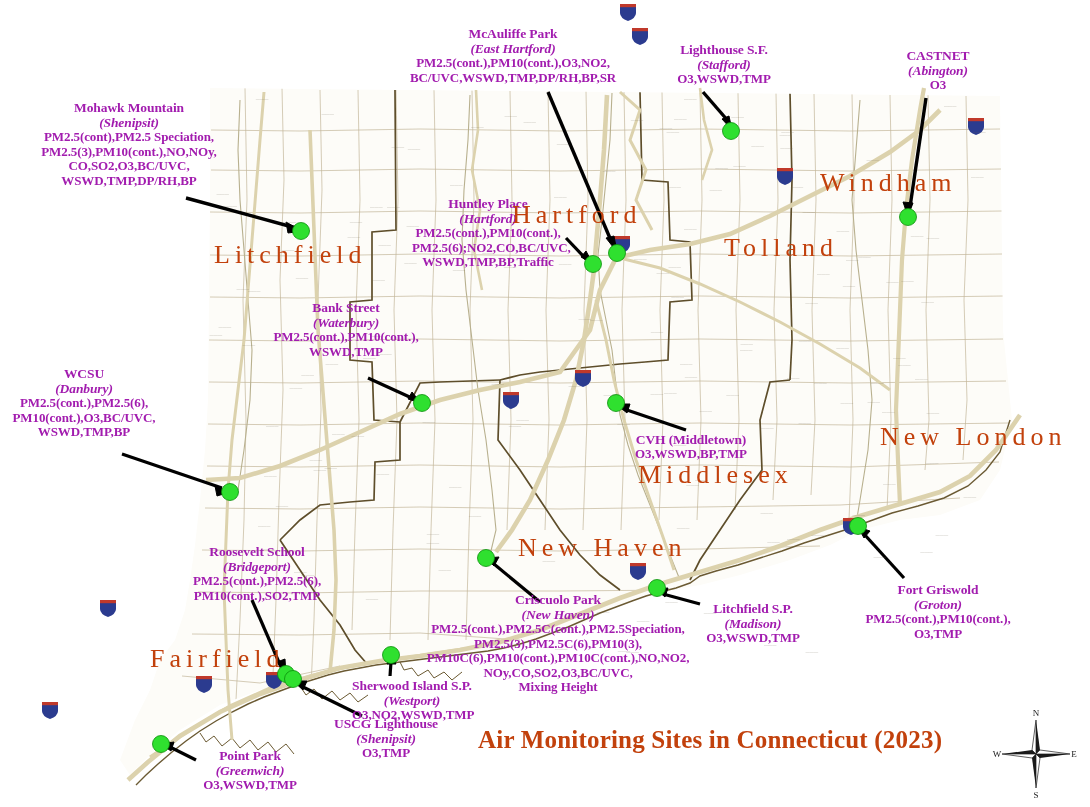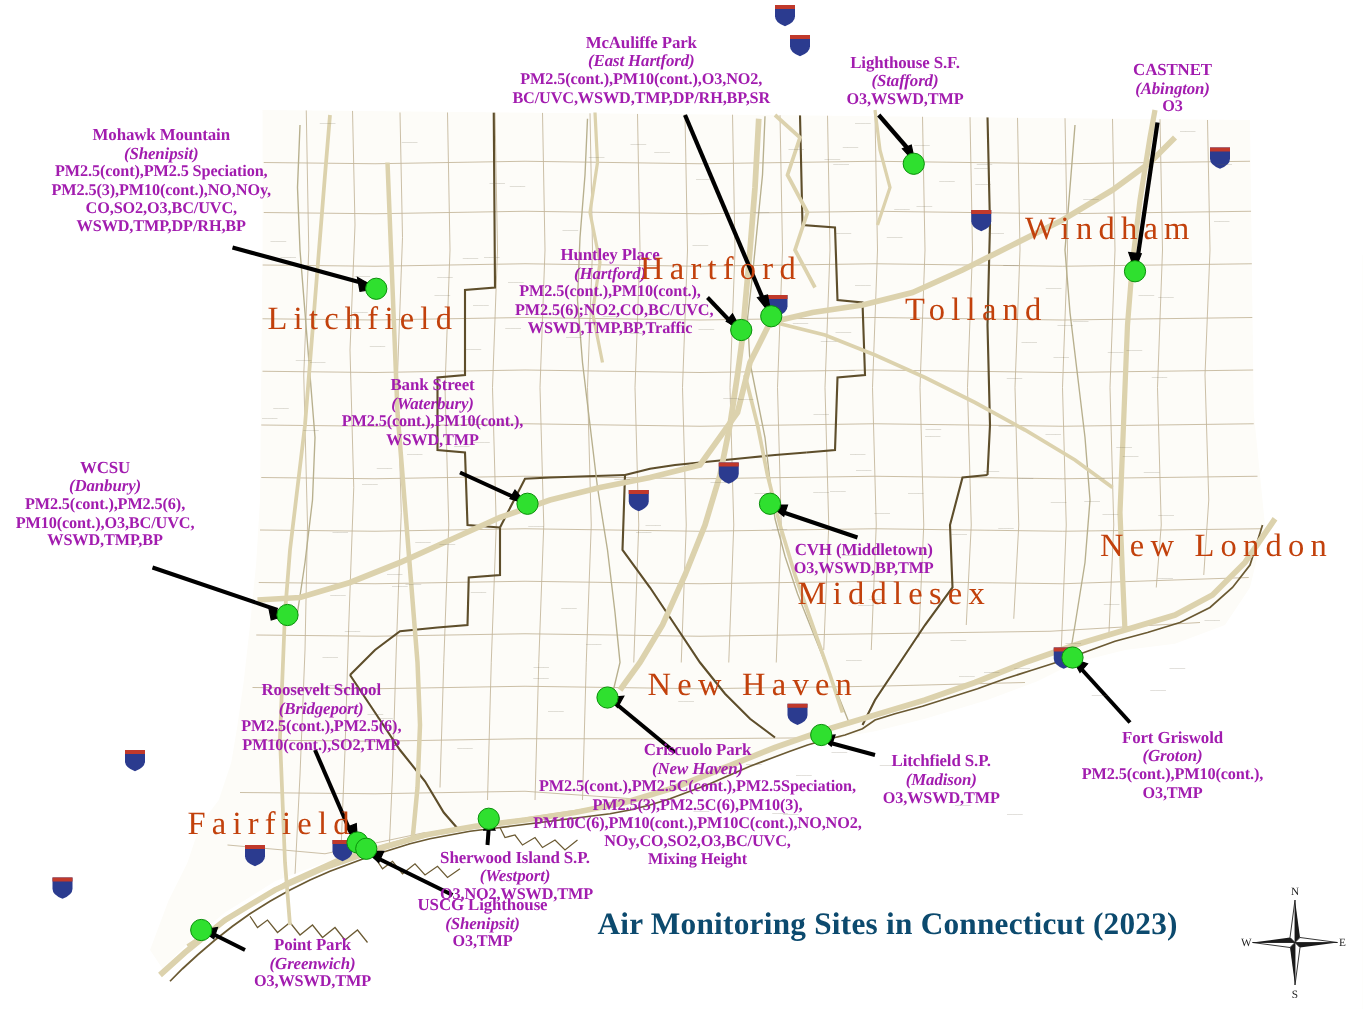--- a/index.html
+++ b/index.html
@@ -65,21 +65,21 @@
   #cty-newhaven{left:518px;top:533px;}
   #cty-fairfield{left:150px;top:644px;}
 
   
   #map-title{
     position:absolute;
     left:478px;top:726px;
     font-family:"Liberation Serif", serif;
     font-weight:bold;
     font-size:25px;
-    color:#0c4a6e;
+    color:#c2410c;
     white-space:nowrap;
     letter-spacing:0.2px;
   }
 
   
   #compass{position:absolute;left:988px;top:702px;width:96px;height:98px;}
   #compass text{font-family:"Liberation Serif", serif;font-size:9px;fill:#1a1a1a;}
 
   .town-name{
     font-family:"Liberation Sans", sans-serif;

